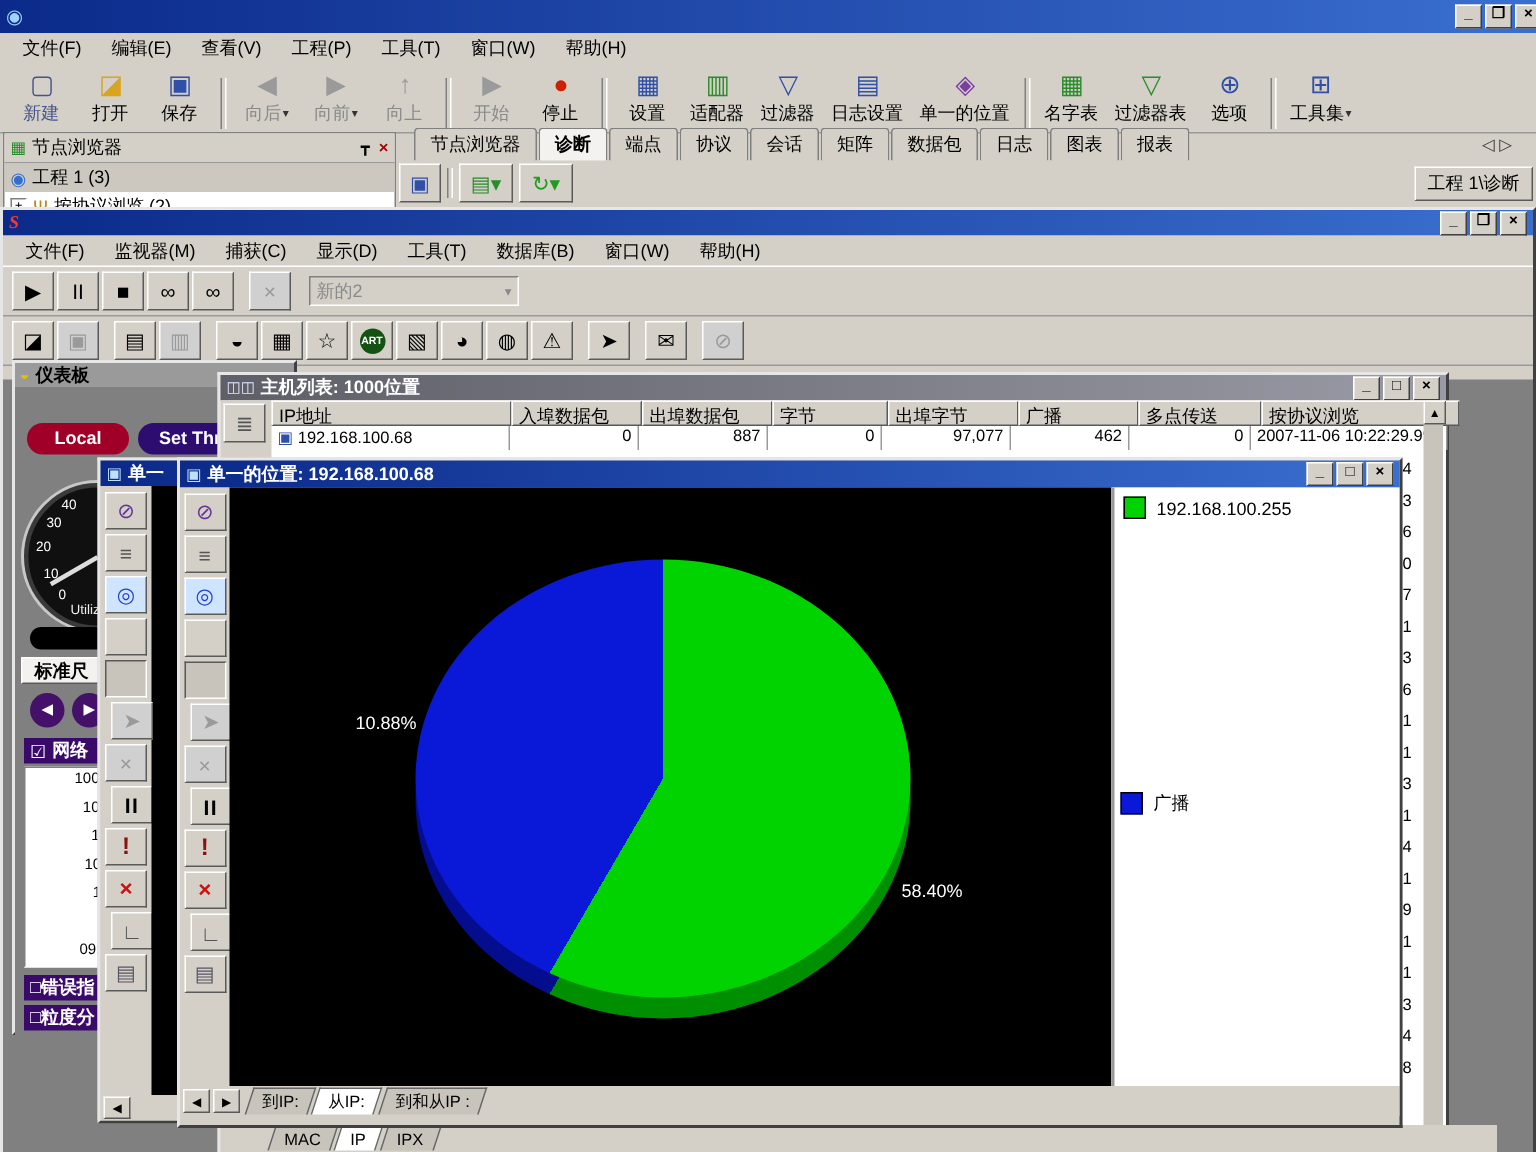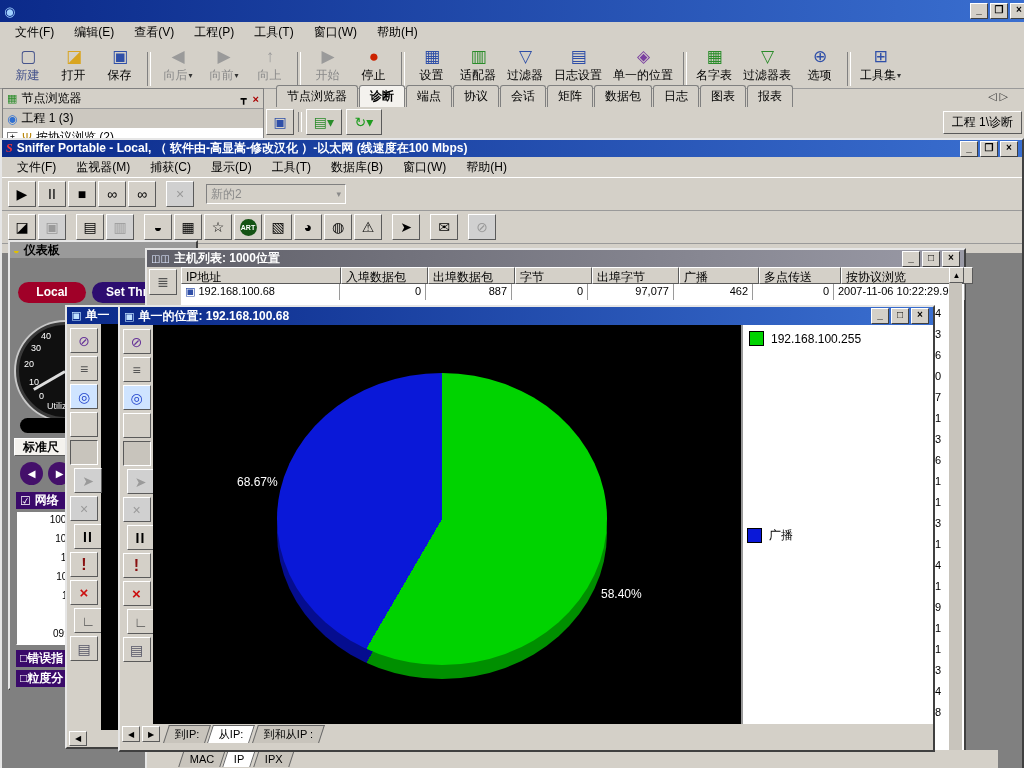--- a/index.html
+++ b/index.html
@@ -294,21 +294,20 @@
       <span style="width:2px;height:20px;border-left:1px solid #808080;border-right:1px solid #fff"></span>
       <span class="sqb" style="color:#2a8c2a;width:34px">▤▾</span>
       <span class="sqb" style="color:#1f9c1f;width:34px">↻▾</span>
       <span class="raised" style="margin-left:auto;font-weight:normal;padding:2px 8px">工程 1\诊断</span>
     </div>
   </div>
 
   <div class="abs win" style="left:0;top:138px;width:1020px;height:630px">
     <div class="tb-blue" style="height:17px;font-size:12px">
       <span style="color:#ff3333;font-family:'Liberation Serif',serif;font-weight:bold;font-style:italic">S</span>
-      <span style="white-space:nowrap;overflow:hidden">Sniffer Portable - Local, （ 软件由-高显嵩-修改汉化 ）-以太网 (线速度在100 Mbps)</span>
       <span class="tb-btns">
         <span class="tbtn">_</span>
         <span class="tbtn">❐</span>
         <span class="tbtn">×</span>
       </span>
     </div>
     <div class="menu" style="height:20px;border-bottom:1px solid #fff">
 
     <div>文件(F)</div>
         <div>监视器(M)</div>
@@ -619,21 +618,21 @@
             <span>∟</span>
           </span>
           <span class="sqb i-form">
             <span>▤</span>
           </span>
         </div>
 
       <div style="position:relative;width:588px;background:#000;overflow:hidden">
         <div class="abs" style="left: 124px; top: 62px; width: 330px; height: 292px; border-radius: 50%; background: conic-gradient(rgb(0, 143, 0) 0deg, rgb(0, 143, 0) 210.24deg, rgb(5, 13, 143) 210.24deg, rgb(5, 13, 143) 360deg);"></div>
         <div class="abs" style="left: 124px; top: 48px; width: 330px; height: 292px; border-radius: 50%; background: conic-gradient(rgb(0, 211, 0) 0deg, rgb(0, 211, 0) 210.24deg, rgb(10, 24, 216) 210.24deg, rgb(10, 24, 216) 360deg);"></div>
-        <span class="abs" style="left:84px;top:150px;color:#fff;font-size:12px">68.67%</span>
+        <span class="abs" style="left:84px;top:150px;color:#fff;font-size:12px">10.88%</span>
         <span class="abs" style="left:448px;top:262px;color:#fff;font-size:12px">58.40%</span>
       </div>
 
       <div style="position:relative;flex:1;background:#fff;border-left:2px solid #9a9a9a">
         <div class="abs" style="left:6px;top:6px;display:flex;gap:7px;align-items:center">
           <span class="lg-swatch" style="background: rgb(0, 211, 0);"></span>
           <span>192.168.100.255</span>
         </div>
         <div class="abs" style="left:4px;top:202px;display:flex;gap:7px;align-items:center">
           <span class="lg-swatch" style="background: rgb(10, 24, 216);"></span>

